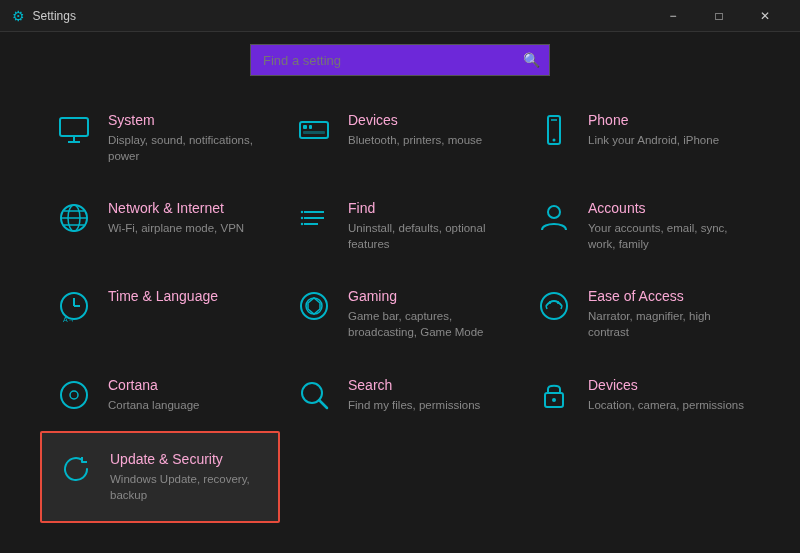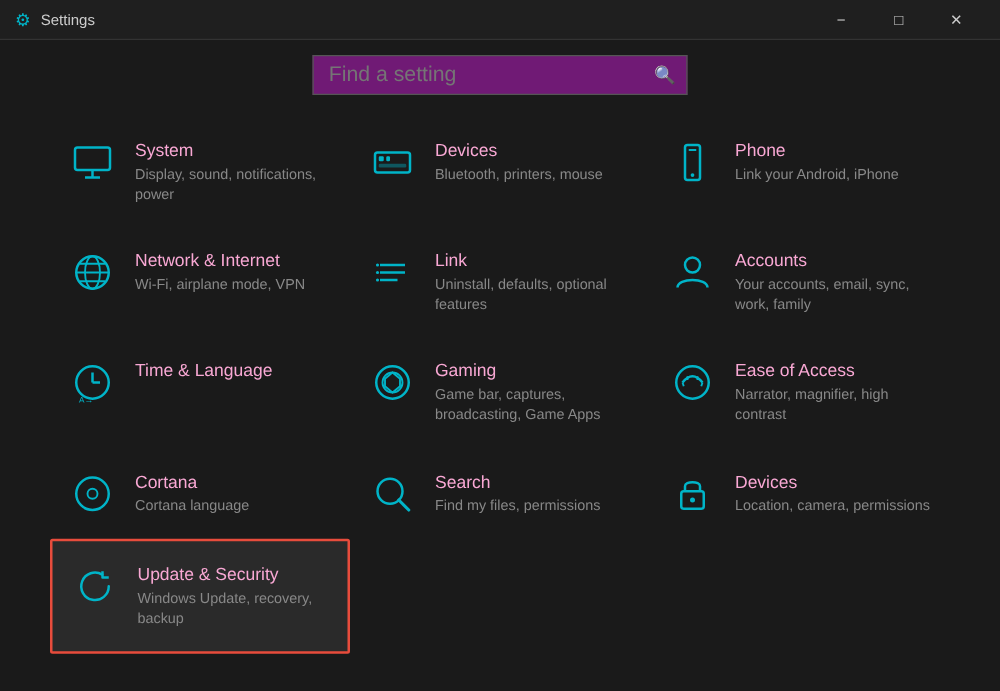--- a/index.html
+++ b/index.html
@@ -50,24 +50,24 @@
       padding: 12px 0 10px;
       background: #1a1a1a;
     }
     .search-wrapper {
       position: relative;
       width: 300px;
     }
     .search-wrapper input {
       width: 100%;
       height: 32px;
-      background: #701a75;
+      background: #6d28d9;
       border: 1px solid #555;
       color: #aaa;
-      font-size: 17px;
+      font-size: 13px;
       padding: 0 36px 0 12px;
       outline: none;
     }
     .search-icon-btn {
       position: absolute;
       right: 0;
       top: 0;
       height: 32px;
       width: 36px;
       background: transparent;
@@ -207,21 +207,21 @@
         <svg width="32" height="32" viewBox="0 0 32 32" fill="none" xmlns="http://www.w3.org/2000/svg">
     <line x1="6" y1="10" x2="26" y2="10" stroke="#00b4c8" stroke-width="2"></line>
     <line x1="6" y1="16" x2="26" y2="16" stroke="#00b4c8" stroke-width="2"></line>
     <line x1="6" y1="22" x2="20" y2="22" stroke="#00b4c8" stroke-width="2"></line>
     <line x1="4" y1="10" x2="4" y2="10" stroke="#00b4c8" stroke-width="2.5" stroke-linecap="round"></line>
     <line x1="4" y1="16" x2="4" y2="16" stroke="#00b4c8" stroke-width="2.5" stroke-linecap="round"></line>
     <line x1="4" y1="22" x2="4" y2="22" stroke="#00b4c8" stroke-width="2.5" stroke-linecap="round"></line>
   </svg>
       </div>
       <div class="settings-text">
-        <div class="settings-title">Link</div>
+        <div class="settings-title">Find</div>
         <div class="settings-desc">Uninstall, defaults, optional features</div>
       </div>
     </div>
     <div class="settings-item">
       <div class="settings-icon">
         <svg width="32" height="32" viewBox="0 0 32 32" fill="none" xmlns="http://www.w3.org/2000/svg">
     <circle cx="16" cy="10" r="6" stroke="#00b4c8" stroke-width="2" fill="none"></circle>
     <path d="M4 28 C4 20 28 20 28 28" stroke="#00b4c8" stroke-width="2" fill="none"></path>
   </svg>
       </div>
@@ -246,21 +246,21 @@
     <div class="settings-item">
       <div class="settings-icon">
         <svg width="32" height="32" viewBox="0 0 32 32" fill="none" xmlns="http://www.w3.org/2000/svg">
     <circle cx="16" cy="16" r="13" stroke="#00b4c8" stroke-width="2" fill="none"></circle>
     <circle cx="16" cy="16" r="8" stroke="#00b4c8" stroke-width="1.5" fill="none"></circle>
     <path d="M10 13 L16 8 L22 13 L22 19 L16 24 L10 19 Z" stroke="#00b4c8" stroke-width="1.5" fill="none"></path>
   </svg>
       </div>
       <div class="settings-text">
         <div class="settings-title">Gaming</div>
-        <div class="settings-desc">Game bar, captures, broadcasting, Game Apps</div>
+        <div class="settings-desc">Game bar, captures, broadcasting, Game Mode</div>
       </div>
     </div>
     <div class="settings-item">
       <div class="settings-icon">
         <svg width="32" height="32" viewBox="0 0 32 32" fill="none" xmlns="http://www.w3.org/2000/svg">
     <circle cx="16" cy="16" r="13" stroke="#00b4c8" stroke-width="2" fill="none"></circle>
     <path d="M8 16 Q16 6 24 16" stroke="#00b4c8" stroke-width="2" fill="none"></path>
     <line x1="8" y1="16" x2="9" y2="19" stroke="#00b4c8" stroke-width="1.5"></line>
     <line x1="24" y1="16" x2="23" y2="19" stroke="#00b4c8" stroke-width="1.5"></line>
     <line x1="12" y1="11" x2="12" y2="14" stroke="#00b4c8" stroke-width="1.5"></line>

